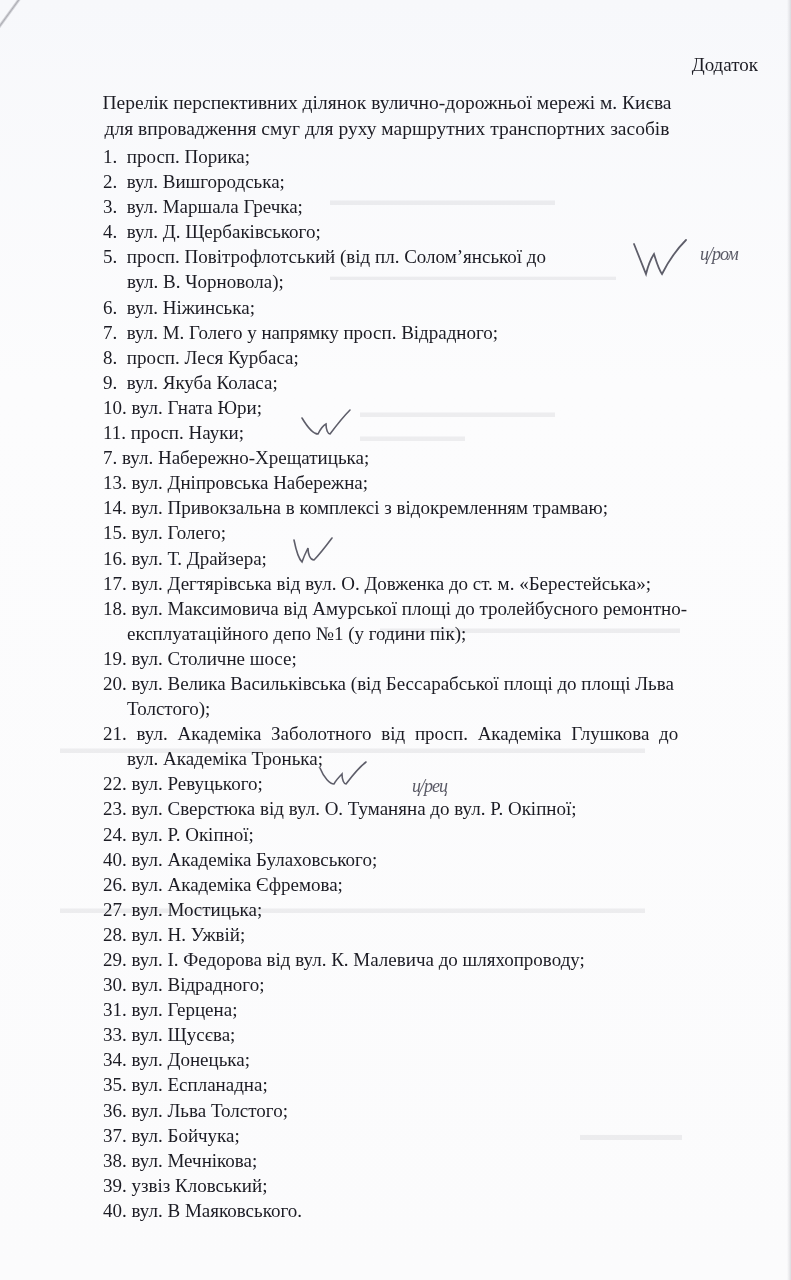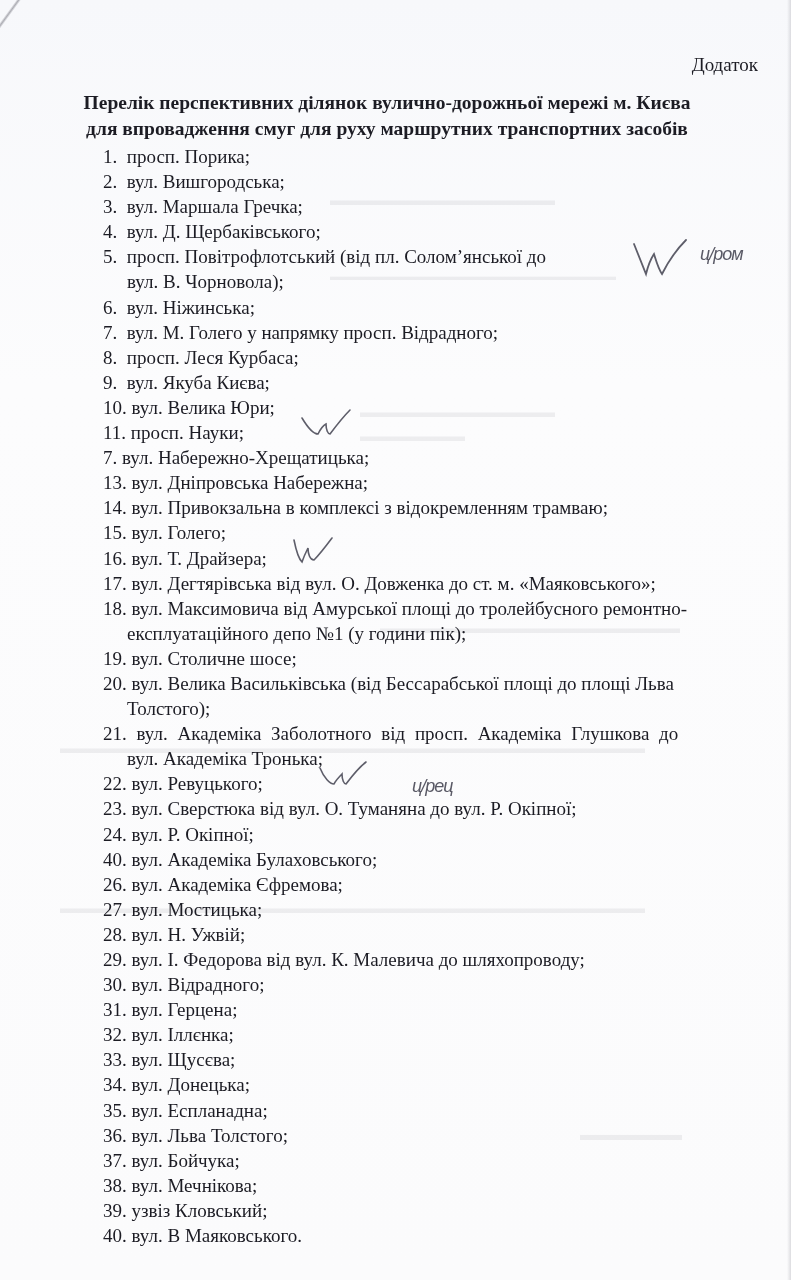--- a/index.html
+++ b/index.html
@@ -52,21 +52,21 @@
       top: 54px;
       font-size: 19px;
       line-height: 22px;
     }
     .title {
       position: absolute;
       left: 0;
       width: 774px;
       top: 90px;
       text-align: center;
-      font-weight: bold;
+      font-weight: normal;
       font-size: 19.5px;
       line-height: 26px;
     }
     .title .line { display: block; }
     ol.items {
       list-style: none;
       margin: 0;
       padding: 0;
       position: absolute;
       left: 78px;
@@ -78,21 +78,21 @@
     ol.items li {
       position: relative;
       padding-left: 25px;
     }
     .handwriting {
       position: absolute;
       pointer-events: none;
     }
     .hw-word {
       position: absolute;
-      font-family: Liberation Sans, sans-serif;
+      font-family: Liberation Serif, serif;
       font-style: italic;
       color: #5a5a66;
       font-size: 18px;
       letter-spacing: -1px;
     }
   </style>
 </head>
 <body>
 
 <div class="paper">
@@ -117,44 +117,43 @@
 
   <ol class="items">
     <li><span>1.</span>&nbsp; <span>просп. Порика;</span></li>
     <li><span>2.</span>&nbsp; <span>вул. Вишгородська;</span></li>
     <li><span>3.</span>&nbsp; <span>вул. Маршала Гречка;</span></li>
     <li><span>4.</span>&nbsp; <span>вул. Д. Щербаківського;</span></li>
     <li><span>5.</span>&nbsp; <span>просп. Повітрофлотський (від пл. Солом’янської до</span><br><span style="padding-left:24px">вул. В. Чорновола);</span></li>
     <li><span>6.</span>&nbsp; <span>вул. Ніжинська;</span></li>
     <li><span>7.</span>&nbsp; <span>вул. М. Голего у напрямку просп. Відрадного;</span></li>
     <li><span>8.</span>&nbsp; <span>просп. Леся Курбаса;</span></li>
-    <li><span>9.</span>&nbsp; <span>вул. Якуба Києва;</span></li>
-    <li><span>10.</span> <span>вул. Велика Юри;</span></li>
+    <li><span>9.</span>&nbsp; <span>вул. Якуба Коласа;</span></li>
+    <li><span>10.</span> <span>вул. Гната Юри;</span></li>
     <li><span>11.</span> <span>просп. Науки;</span></li>
     <li><span>7.</span> <span>вул. Набережно-Хрещатицька;</span></li>
     <li><span>13.</span> <span>вул. Дніпровська Набережна;</span></li>
     <li><span>14.</span> <span>вул. Привокзальна в комплексі з відокремленням трамваю;</span></li>
     <li><span>15.</span> <span>вул. Голего;</span></li>
     <li><span>16.</span> <span>вул. Т. Драйзера;</span></li>
-    <li><span>17.</span> <span>вул. Дегтярівська від вул. О. Довженка до ст. м. «Маяковського»;</span></li>
+    <li><span>17.</span> <span>вул. Дегтярівська від вул. О. Довженка до ст. м. «Берестейська»;</span></li>
     <li><span>18.</span> <span>вул. Максимовича від Амурської площі до тролейбусного ремонтно-</span><br><span style="padding-left:24px">експлуатаційного депо №1 (у години пік);</span></li>
     <li><span>19.</span> <span>вул. Столичне шосе;</span></li>
     <li><span>20.</span> <span>вул. Велика Васильківська (від Бессарабської площі до площі Льва</span><br><span style="padding-left:24px">Толстого);</span></li>
     <li style="word-spacing:5px"><span>21.</span> <span>вул. Академіка Заболотного від просп. Академіка Глушкова до</span><br><span style="padding-left:24px; word-spacing:0">вул. Академіка Тронька;</span></li>
     <li><span>22.</span> <span>вул. Ревуцького;</span></li>
     <li><span>23.</span> <span>вул. Сверстюка від вул. О. Туманяна до вул. Р. Окіпної;</span></li>
     <li><span>24.</span> <span>вул. Р. Окіпної;</span></li>
     <li><span>40.</span> <span>вул. Академіка Булаховського;</span></li>
     <li><span>26.</span> <span>вул. Академіка Єфремова;</span></li>
     <li><span>27.</span> <span>вул. Мостицька;</span></li>
     <li><span>28.</span> <span>вул. Н. Ужвій;</span></li>
     <li><span>29.</span> <span>вул. І. Федорова від вул. К. Малевича до шляхопроводу;</span></li>
     <li><span>30.</span> <span>вул. Відрадного;</span></li>
     <li><span>31.</span> <span>вул. Герцена;</span></li>
-    <li><span>32.</span> <span>вул. Іллєнка;</span></li>
     <li><span>33.</span> <span>вул. Щусєва;</span></li>
     <li><span>34.</span> <span>вул. Донецька;</span></li>
     <li><span>35.</span> <span>вул. Еспланадна;</span></li>
     <li><span>36.</span> <span>вул. Льва Толстого;</span></li>
     <li><span>37.</span> <span>вул. Бойчука;</span></li>
     <li><span>38.</span> <span>вул. Мечнікова;</span></li>
     <li><span>39.</span> <span>узвіз Кловський;</span></li>
     <li><span>40.</span> <span>вул. В Маяковського.</span></li>
   </ol>
 

